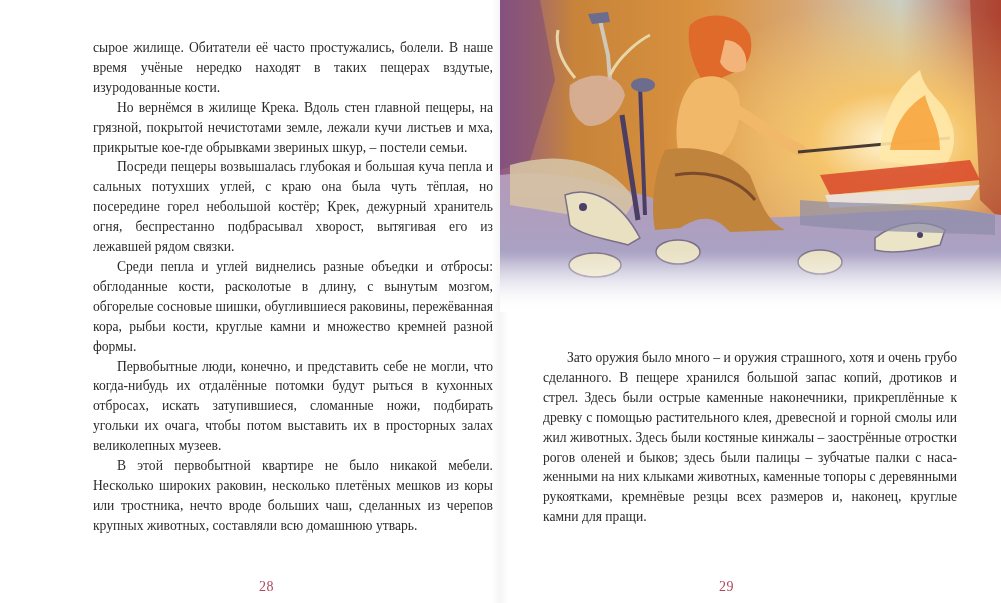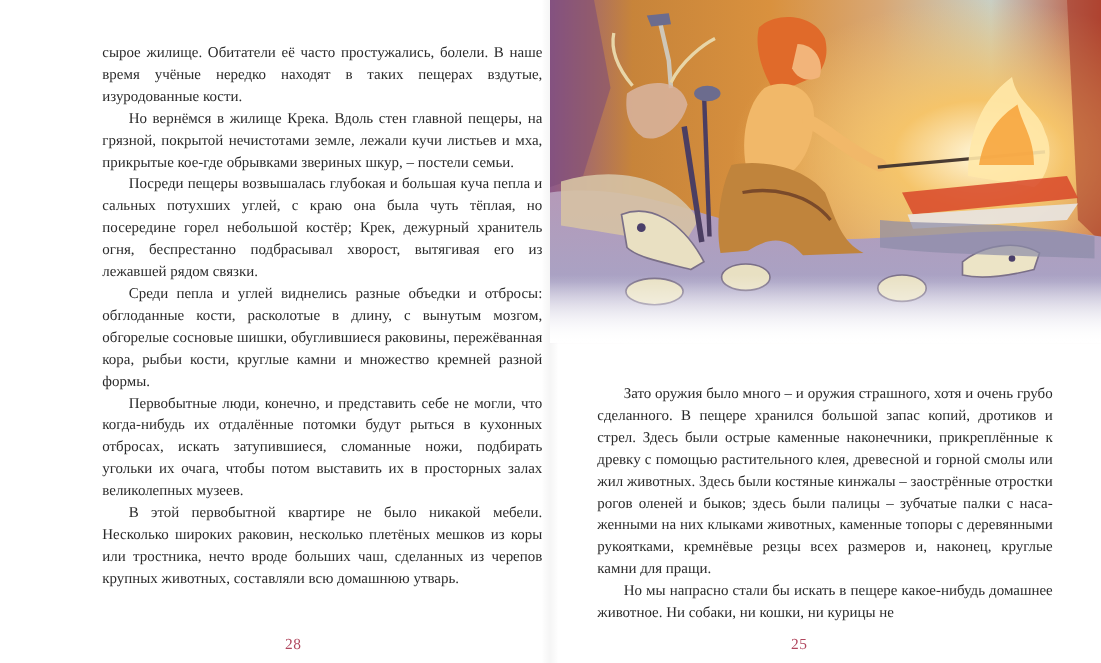--- a/index.html
+++ b/index.html
@@ -131,18 +131,17 @@
         <path d="M380,160 C380,110 400,85 420,70 C425,95 445,100 450,120 C460,140 450,165 440,170 Z" fill="#ffe8a8" opacity="0.9"></path>
         <path d="M390,150 C395,120 410,105 425,95 C430,115 440,125 440,150 Z" fill="#f7a23a" opacity="0.85"></path>
         <path d="M320,175 L470,160 L480,180 L330,195 Z" fill="#d8482a" opacity="0.85"></path>
         <path d="M325,195 L480,185 L470,200 L330,208 Z" fill="#e8e4e2" opacity="0.9"></path>
         <path d="M300,200 C350,205 420,200 495,215 L495,235 C430,232 360,232 300,225 Z" fill="#8c8ca8" opacity="0.7"></path>
         <rect x="0" y="0" width="501" height="312" fill="url(#fade)"></rect>
       </svg>
     </div>
     <div class="text-block">
       <p>Зато оружия было много – и оружия страшного, хотя и очень грубо сделанного. В пещере хранился большой запас копий, дротиков и стрел. Здесь были острые каменные нако­нечники, прикреплённые к древку с помощью растительного клея, древесной и горной смолы или жил животных. Здесь были костяные кинжалы – заострённые отростки рогов оле­ней и быков; здесь были палицы – зубчатые палки с наса­женными на них клыками животных, каменные топоры с де­ревянными рукоятками, кремнёвые резцы всех размеров и, наконец, круглые камни для пращи.</p>
-      <p>Но мы напрасно стали бы искать в пещере какое-нибудь домашнее животное. Ни собаки, ни кошки, ни курицы не</p>
     </div>
-    <div class="page-number">25</div>
+    <div class="page-number">29</div>
   </div>
 
 </div>
 
 </body></html>

